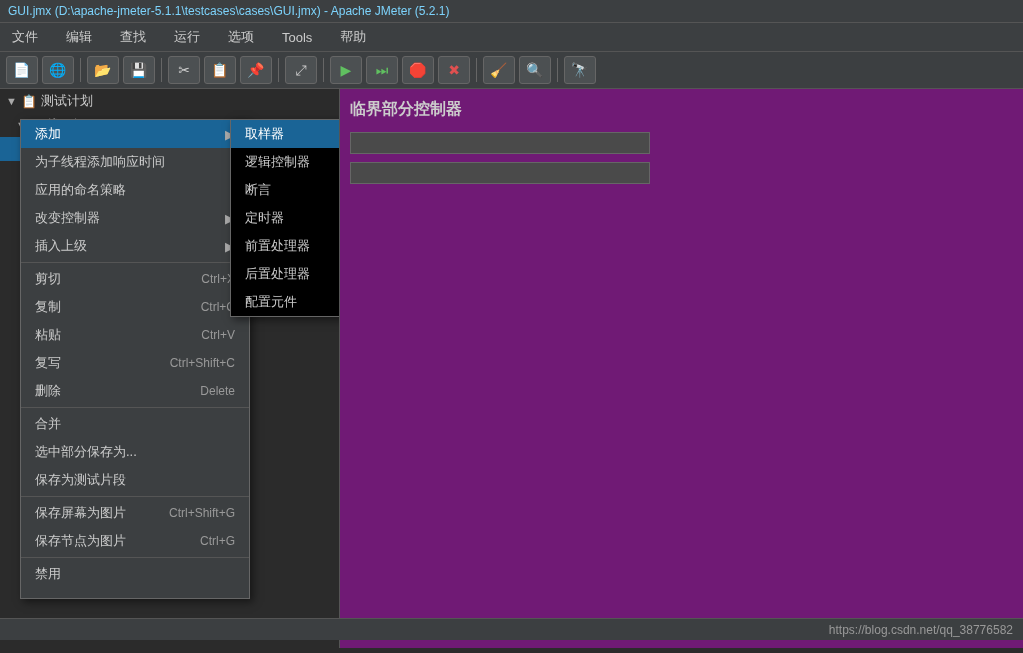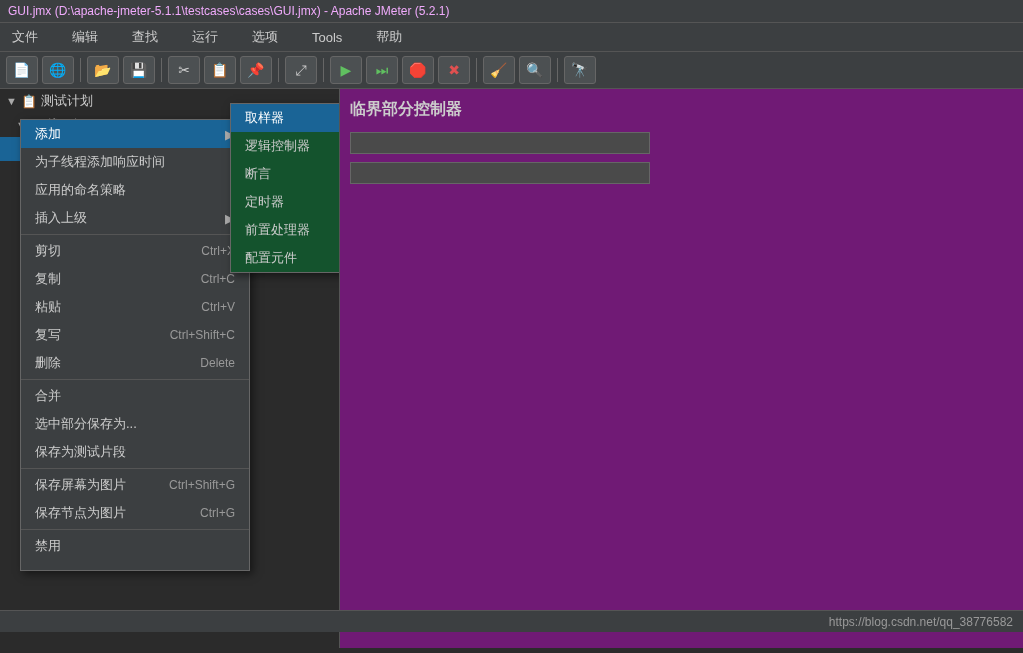--- a/index.html
+++ b/index.html
@@ -9,36 +9,36 @@
       background: #2b2b2b;
       width: 1023px;
       height: 653px;
       overflow: hidden;
       color: #ccc;
     }
 
     
     .title-bar {
       background: #3c3f41;
-      color: #f0abfc;
+      color: #7dd3fc;
       font-size: 12px;
       padding: 4px 8px;
       border-bottom: 1px solid #555;
       white-space: nowrap;
       overflow: hidden;
     }
 
     
     .menu-bar {
       background: #3c3f41;
       display: flex;
       align-items: center;
       padding: 2px 4px;
       border-bottom: 1px solid #555;
-      gap: 18px;
+      gap: 12px;
     }
     .menu-item {
       padding: 3px 8px;
       color: #ccc;
       cursor: pointer;
       font-size: 13px;
       border-radius: 2px;
     }
 
     
@@ -130,23 +130,23 @@
     .ctx-item .arrow-r { color: #aaa; margin-left: 8px; }
     .ctx-sep {
       height: 1px;
       background: #555;
       margin: 2px 0;
     }
 
     
     .submenu-l1 {
       position: absolute;
-      top: 14px;
+      top: 30px;
       left: 230px;
-      background: #14532d;
+      background: #000000;
       border: 1px solid #666;
       box-shadow: 3px 3px 8px rgba(0,0,0,0.5);
       z-index: 101;
       min-width: 160px;
     }
     .sub-item {
       display: flex;
       align-items: center;
       justify-content: space-between;
       padding: 5px 14px;
@@ -180,21 +180,21 @@
       border: 1px solid #666;
       color: #ccc;
       padding: 3px 6px;
       font-size: 13px;
       min-width: 200px;
     }
 
     
     .status-bar {
       position: absolute;
-      bottom: 16px;
+      bottom: 8px;
       left: 0;
       right: 0;
       height: 22px;
       background: #3c3f41;
       border-top: 1px solid #555;
       display: flex;
       align-items: center;
       justify-content: flex-end;
       padding: 0 10px;
       font-size: 12px;
@@ -276,20 +276,24 @@
         <span>添加</span>
         <span class="arrow-r">▶</span>
       </div>
       <div class="ctx-item">
         <span>为子线程添加响应时间</span>
       </div>
       <div class="ctx-item">
         <span>应用的命名策略</span>
       </div>
       <div class="ctx-item">
+        <span>改变控制器</span>
+        <span class="arrow-r">▶</span>
+      </div>
+      <div class="ctx-item">
         <span>插入上级</span>
         <span class="arrow-r">▶</span>
       </div>
       <div class="ctx-sep"></div>
       <div class="ctx-item">
         <span>剪切</span>
         <span class="shortcut">Ctrl+X</span>
       </div>
       <div class="ctx-item">
         <span>复制</span>
@@ -349,20 +353,24 @@
       <div class="sub-item">
         <span>断言</span>
 
       </div>
       <div class="sub-item">
         <span>定时器</span>
 
       </div>
       <div class="sub-item">
         <span>前置处理器</span>
+
+      </div>
+      <div class="sub-item">
+        <span>后置处理器</span>
 
       </div>
       <div class="sub-item">
         <span>配置元件</span>
 
       </div>
     </div>
 
   </div>
 

